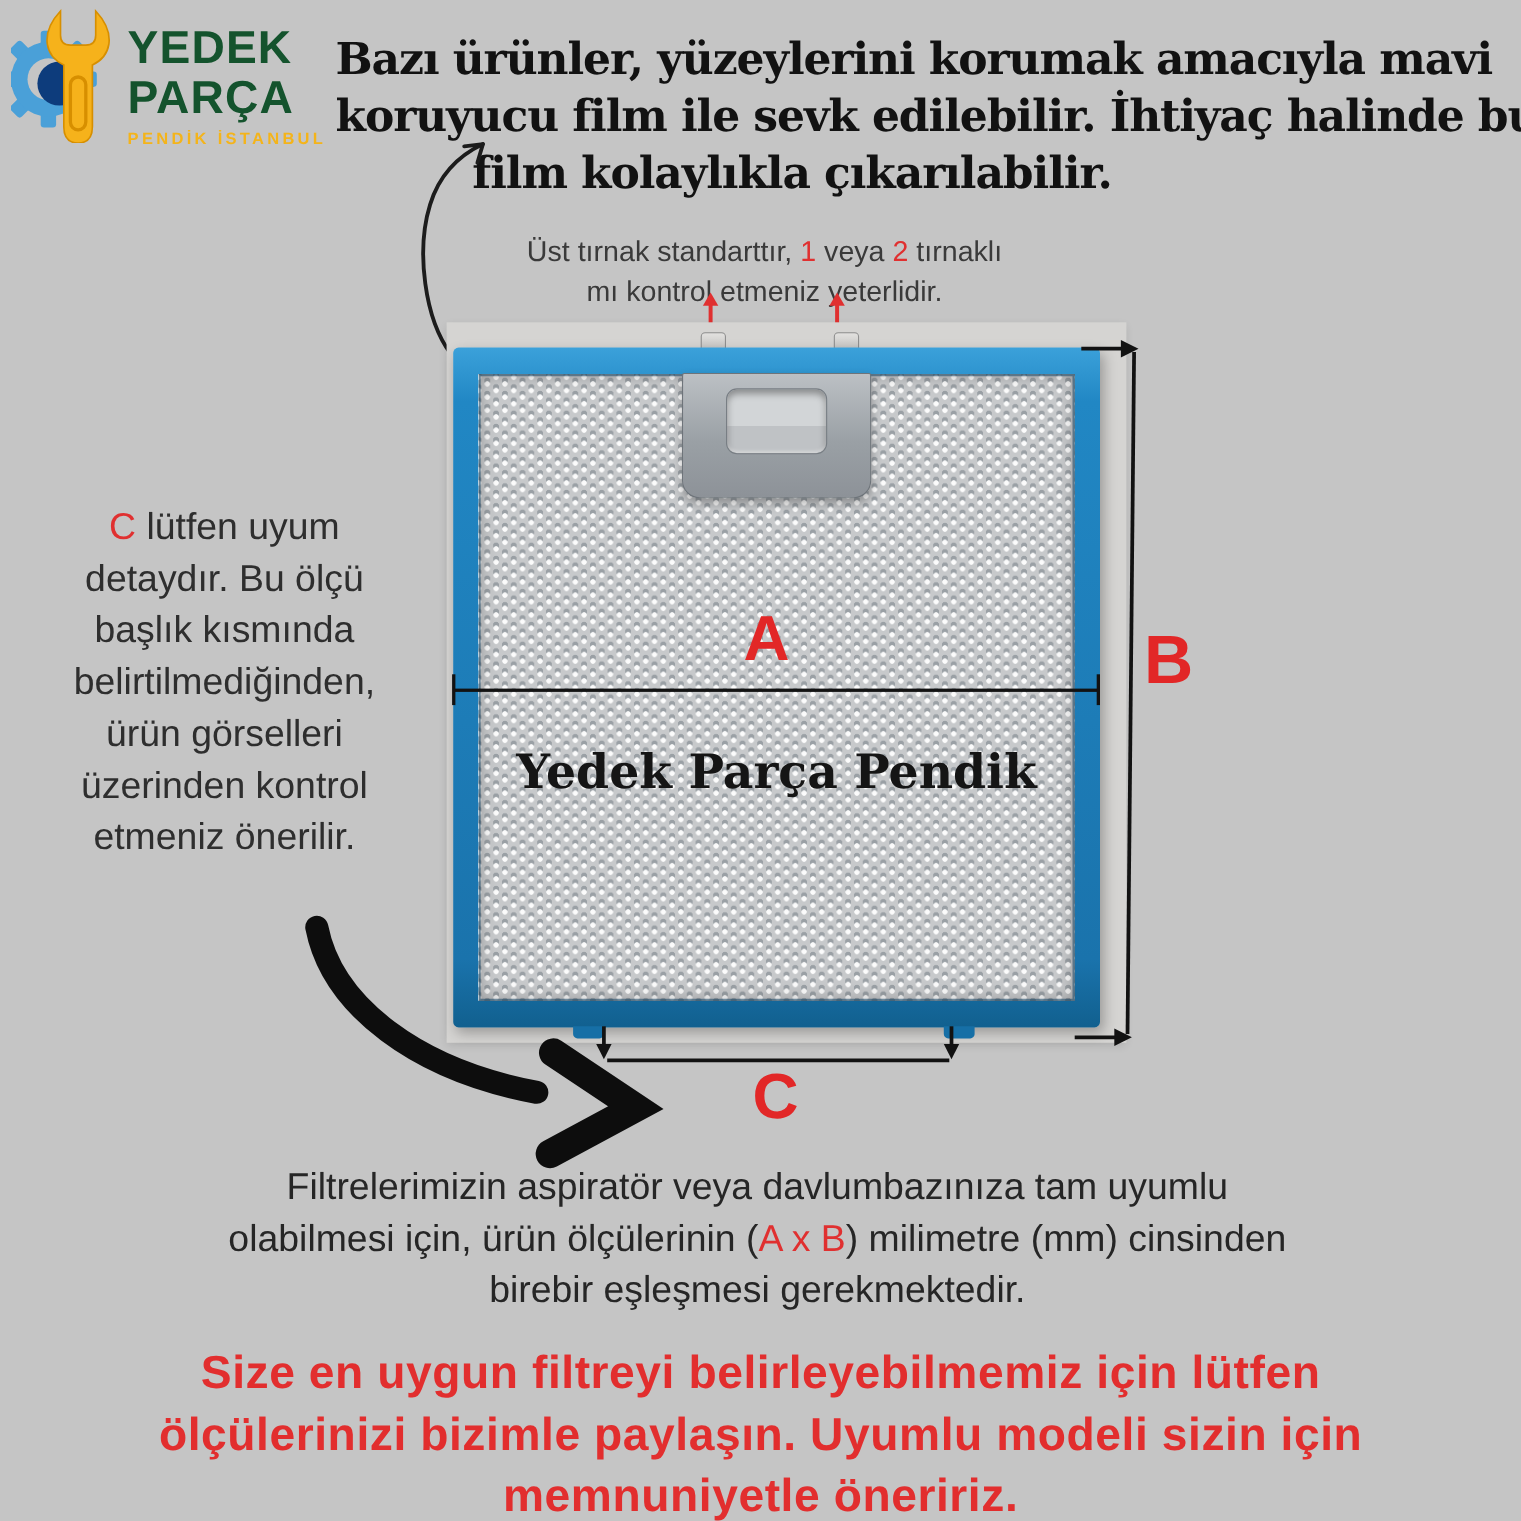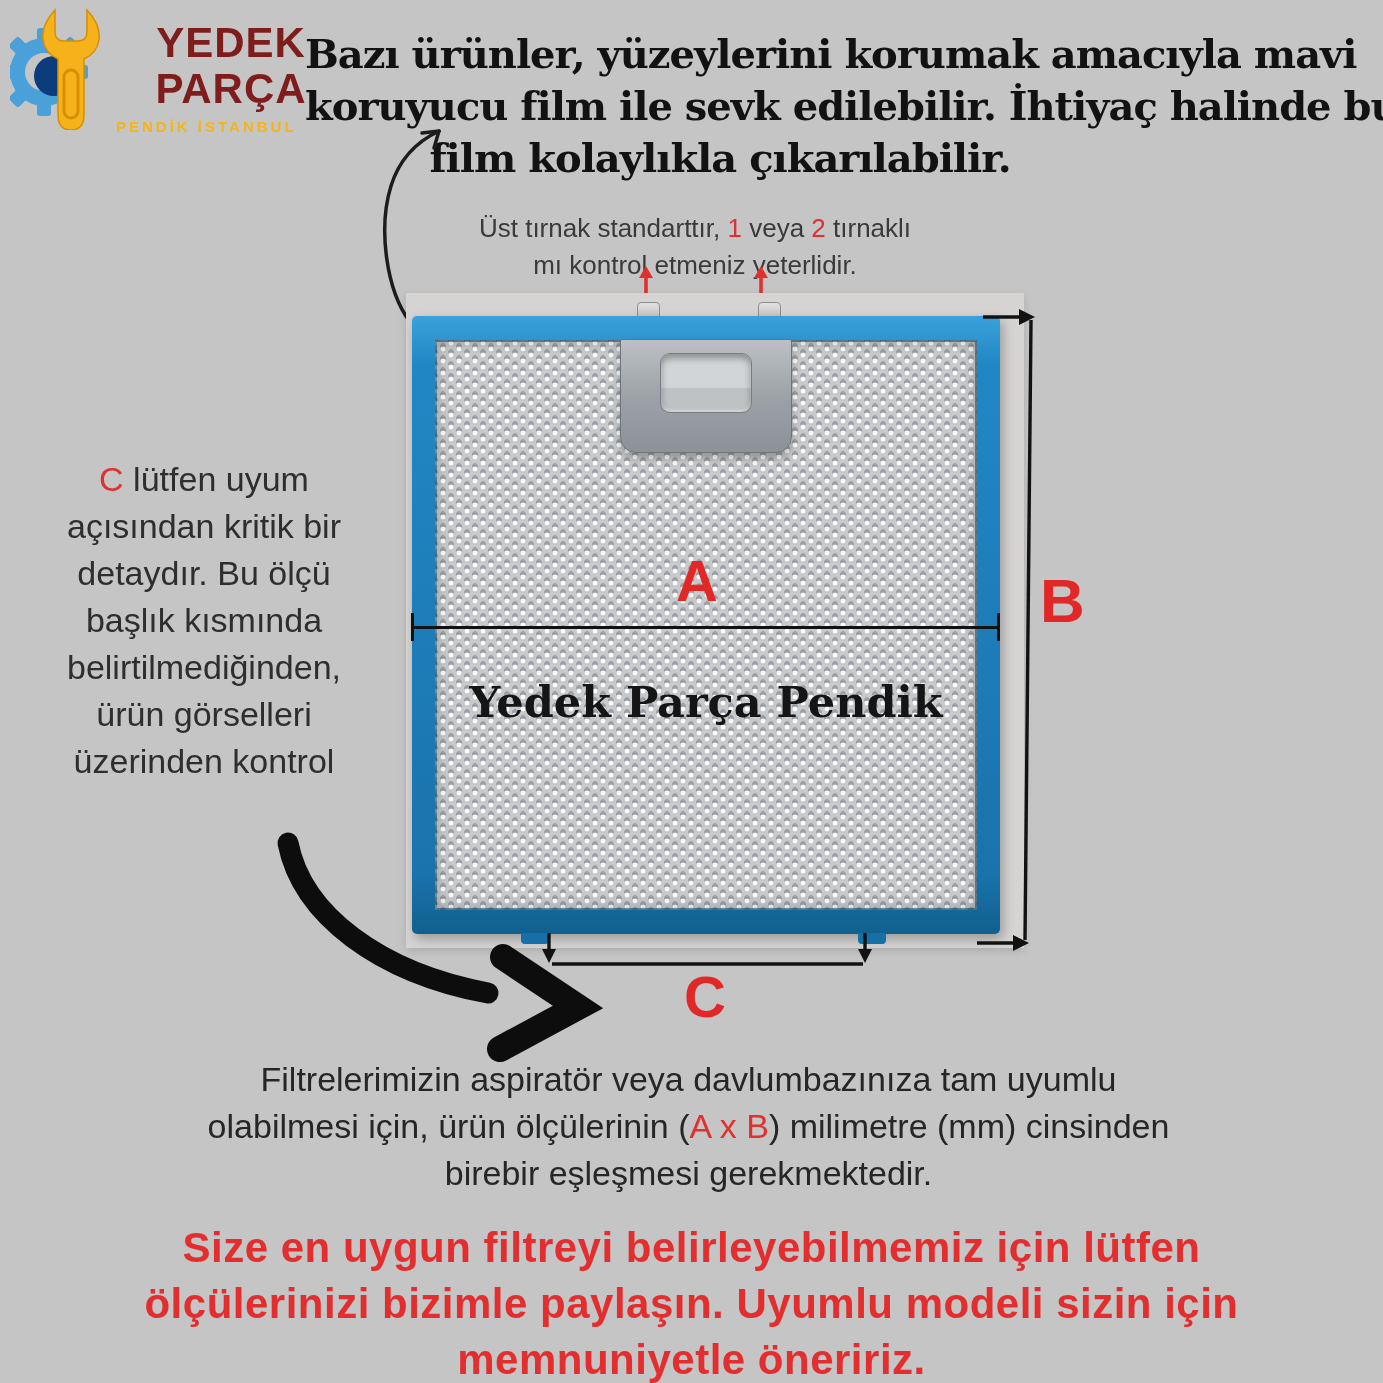--- a/index.html
+++ b/index.html
@@ -4,21 +4,21 @@
 <style>
   html,body{margin:0;padding:0;}
   body{width:1383px;height:1383px;position:relative;overflow:hidden;
        background:#c5c5c5;font-family:"Liberation Sans",sans-serif;}
   .abs{position:absolute;}
 
   
   .logo{left:10px;top:6px;width:330px;height:130px;}
   .logo-icon{left:0;top:0;width:104px;height:124px;}
   .logo-text{left:106px;top:14px;width:230px;}
-  .logo-line{font-weight:bold;color:#7f1d1d;font-size:42px;line-height:46px;letter-spacing:1px;text-align:center;}
+  .logo-line{font-weight:bold;color:#14532d;font-size:42px;line-height:46px;letter-spacing:1px;}
   .logo-sub{margin-top:6px;font-weight:bold;color:#f4b41a;font-size:15px;letter-spacing:3px;}
 
   
   .headline{left:305px;top:28px;width:830px;text-align:center;
             font-family:"DejaVu Serif",serif;font-weight:bold;color:#121212;
             font-size:40px;line-height:52px;letter-spacing:-1px;}
   .headline div{white-space:nowrap;}
 
   
   .tab-note{left:400px;top:210px;width:590px;text-align:center;color:#3a3a3a;
@@ -165,26 +165,26 @@
   <path d="M9,0 L9,18" stroke="#121212" stroke-width="3.4"></path>
     <path d="M9,30 L2,16 L16,16 Z" fill="#121212"></path>
   <path d="M325,0 L325,18" stroke="#121212" stroke-width="3.4"></path>
     <path d="M325,30 L318,16 L332,16 Z" fill="#121212"></path>
   <path d="M12,31 L323,31" stroke="#121212" stroke-width="3.4"></path>
 </svg>
 <div class="abs dim-label label-c">C</div>
 
 <div class="abs left-note">
   <div><span class="red-inline">C</span><span> lütfen uyum</span></div>
-  <div>açısından kritik bir</div>
   <div>detaydır. Bu ölçü</div>
   <div>başlık kısmında</div>
   <div>belirtilmediğinden,</div>
   <div>ürün görselleri</div>
   <div>üzerinden kontrol</div>
+  <div>etmeniz önerilir.</div>
 </div>
 
 <svg class="svg-abs" style="left:240px;top:825px;width:360px;height:240px;" viewBox="0 0 360 240">
   <path d="M48,18 C62,90 140,148 248,168" fill="none" stroke="#0d0d0d" stroke-width="21" stroke-linecap="round"></path>
   <path d="M263,132 L338,182 L260,224" fill="none" stroke="#0d0d0d" stroke-width="26" stroke-linecap="round" stroke-linejoin="miter"></path>
 </svg>
 
 <div class="abs para-black">
   <div>Filtrelerimizin aspiratör veya davlumbazınıza tam uyumlu</div>
   <div><span>olabilmesi için, ürün ölçülerinin (</span><span class="red-inline">A x B</span><span>) milimetre (mm) cinsinden</span></div>

